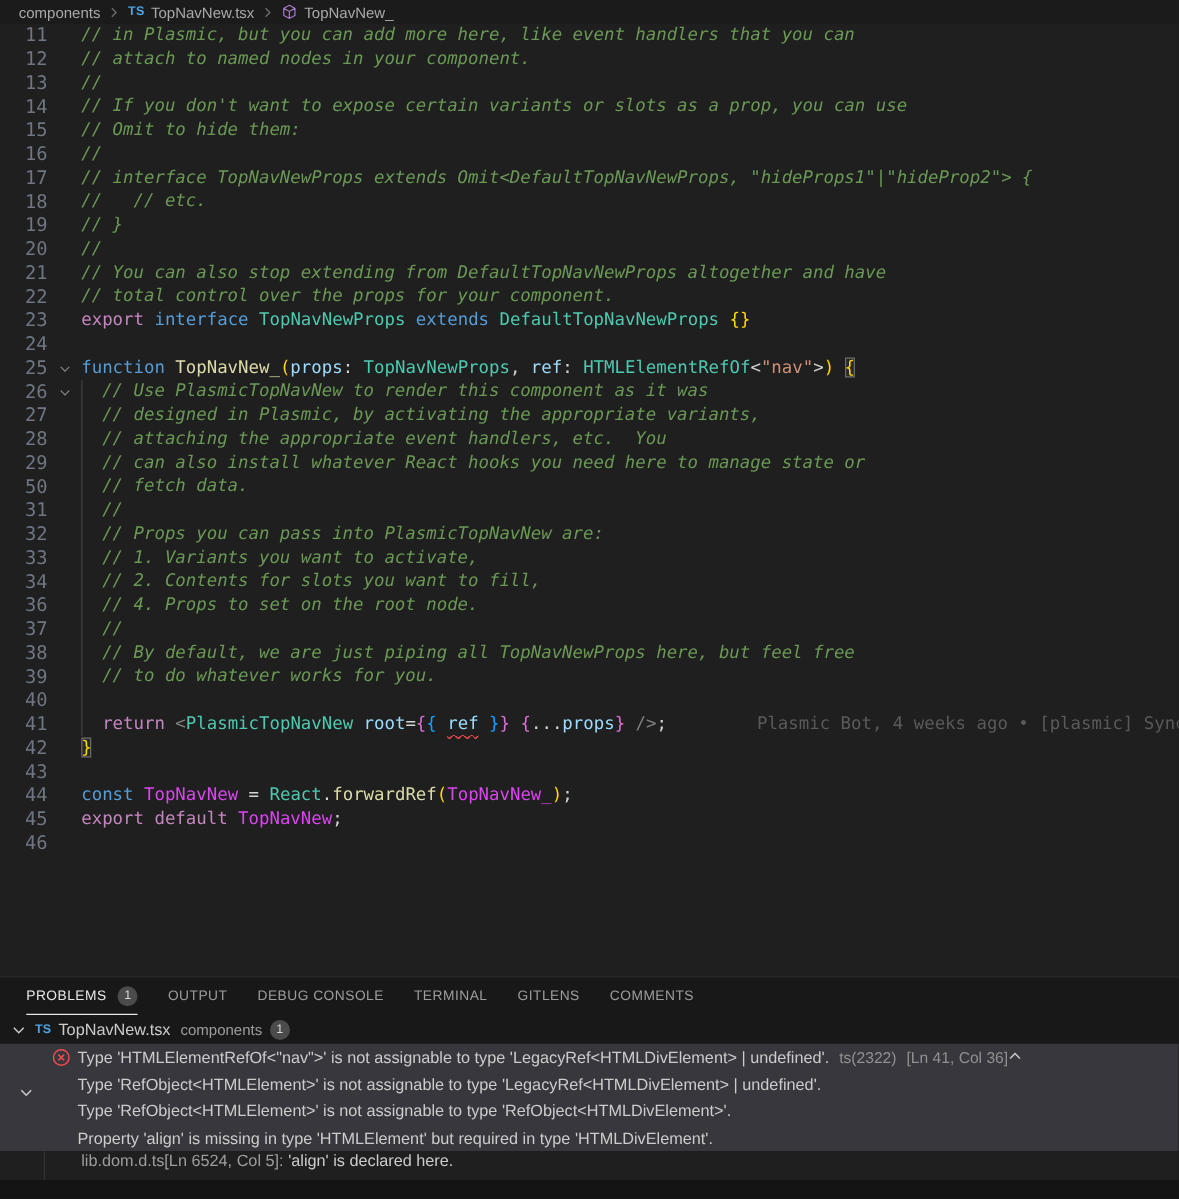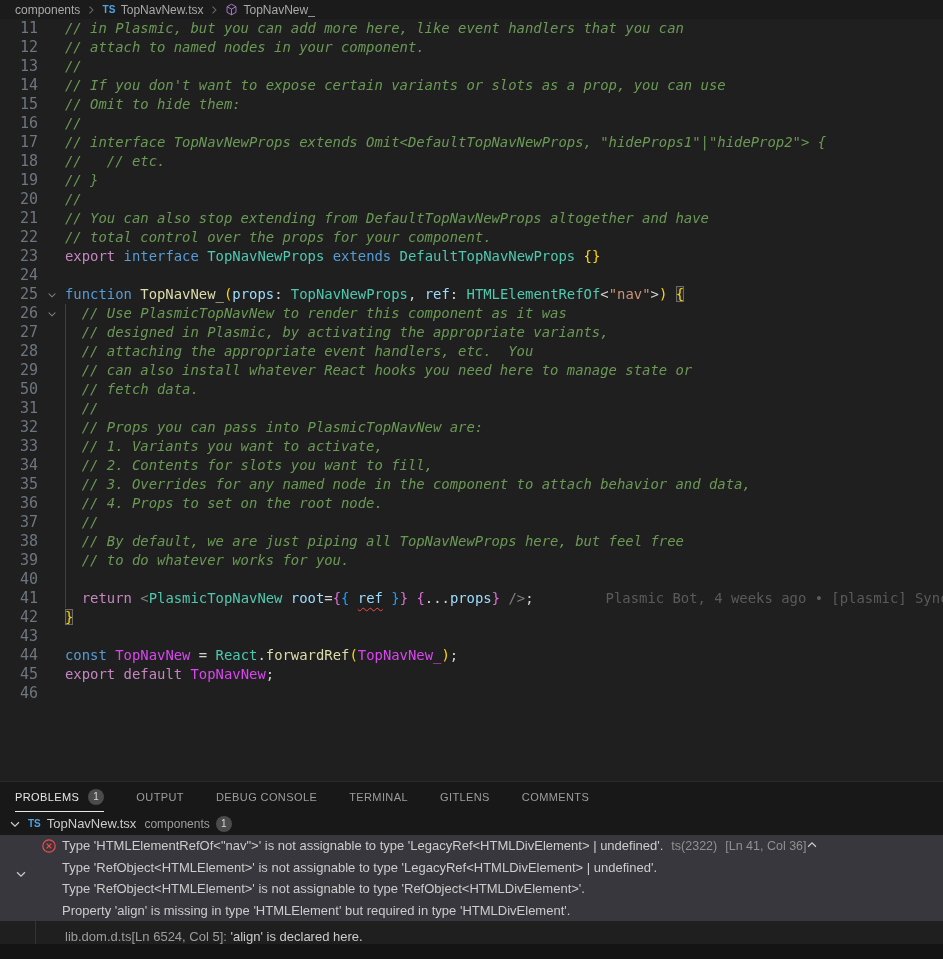--- a/index.html
+++ b/index.html
@@ -37,42 +37,42 @@
   .tk-b1    { color:#ffd700; }
   .tk-b2    { color:#da70d6; }
   .tk-b3    { color:#179fff; }
   .tk-box   { outline:1px solid #6a6a6a; outline-offset:-1px; background:rgba(90,90,90,0.18); }
   .tk-sq    { text-decoration:underline wavy #f14c4c 1px; text-underline-offset:3.5px; }
   .blame    { color:#5a5a5a; margin-left:72px; }
 
   
   .panel { position:absolute; left:0; top:781px; width:943px; height:178px;
            background:#181818; border-top:1px solid #2b2b2b; }
-  .panel-tabs { height:30px; display:flex; align-items:stretch; padding-left:15px; gap:32px; }
+  .panel-tabs { height:30px; display:flex; align-items:stretch; padding-left:21px; gap:24px; }
   .ptab { display:flex; align-items:center; gap:9px; font-size:11px; letter-spacing:0.4px;
           color:#9d9d9d; border-bottom:1px solid transparent; cursor:pointer; }
   .ptab.active { color:#e7e7e7; border-bottom-color:#e7e7e7; }
   .badge { min-width:16px; height:16px; border-radius:9px; background:#4b4b4b; color:#d7d7d7;
            font-size:10px; display:flex; align-items:center; justify-content:center; padding:0 4px; }
 
   .file-row { height:23px; display:flex; align-items:center; padding-left:8px; gap:6px; }
   .file-row .chev { color:#cccccc; display:flex; align-items:center; }
   .file-ts { color:#4fa3e3; font-weight:bold; font-size:10px; }
   .file-name { color:#cccccc; font-size:13px; }
   .file-desc { color:#9d9d9d; font-size:12px; margin-left:2px; }
 
   .error-block { position:relative; background:#37373d; }
   .err-row { height:21.5px; display:flex; align-items:center; padding-left:62px;
              font-size:13px; color:#cccccc; position:relative; white-space:pre; }
   .err-icon { position:absolute; left:41px; top:2.5px; width:16px; height:16px; }
   .err-src, .err-pos { color:#919191; margin-left:8px; font-size:12.5px; }
   .collapse-chevron { position:absolute; left:805px; top:3px; color:#cccccc; }
   .group-chevron { position:absolute; left:14px; top:32px; color:#cccccc; }
 
-  .related-row { height:23px; background:#1f1f20; display:flex; align-items:flex-end;
+  .related-row { height:23px; background:#1f1f20; display:flex; align-items:flex-start;
                  padding-left:65px; font-size:13px; position:relative; white-space:pre; }
   .related-row .tree-guide { position:absolute; left:35px; top:0; bottom:0; width:1px; background:#333333; }
   .rel-file { color:#9d9d9d; }
   .rel-msg { color:#cccccc; }
   .panel-bottom { height:15px; background:#141414; }
   svg { display:block; }
 </style>
 </head>
 <body>
 
@@ -271,27 +271,20 @@
       </div>
       <div class="line">
         <div class="gutter">
           <span class="lnum">34</span>
           <span class="fold"></span>
         </div>
         <div class="code"><span class="guide"></span><span class="tk-cm">  // 2. Contents for slots you want to fill,</span></div>
       </div>
       <div class="line">
         <div class="gutter">
-          <span class="lnum">35</span>
-          <span class="fold"></span>
-        </div>
-        <div class="code"><span class="guide"></span><span class="tk-cm">  // 3. Overrides for any named node in the component to attach behavior and data,</span></div>
-      </div>
-      <div class="line">
-        <div class="gutter">
           <span class="lnum">36</span>
           <span class="fold"></span>
         </div>
         <div class="code"><span class="guide"></span><span class="tk-cm">  // 4. Props to set on the root node.</span></div>
       </div>
       <div class="line">
         <div class="gutter">
           <span class="lnum">37</span>
           <span class="fold"></span>
         </div>

